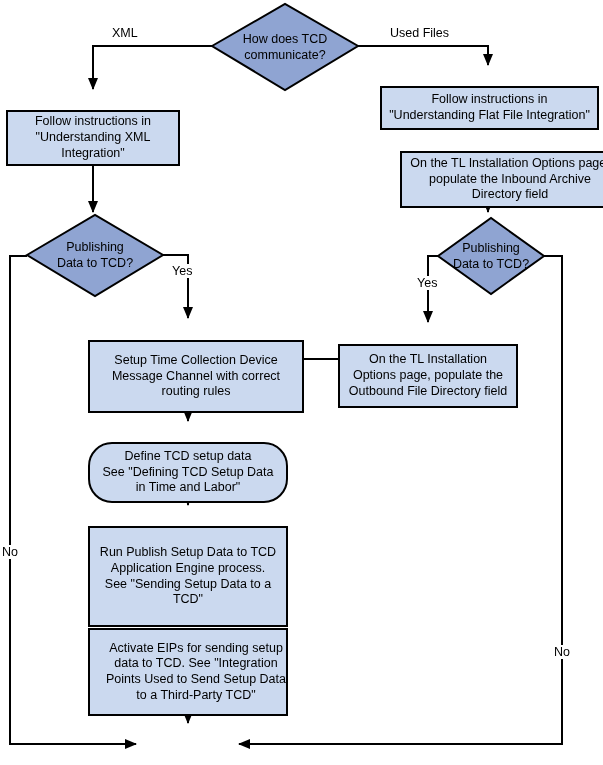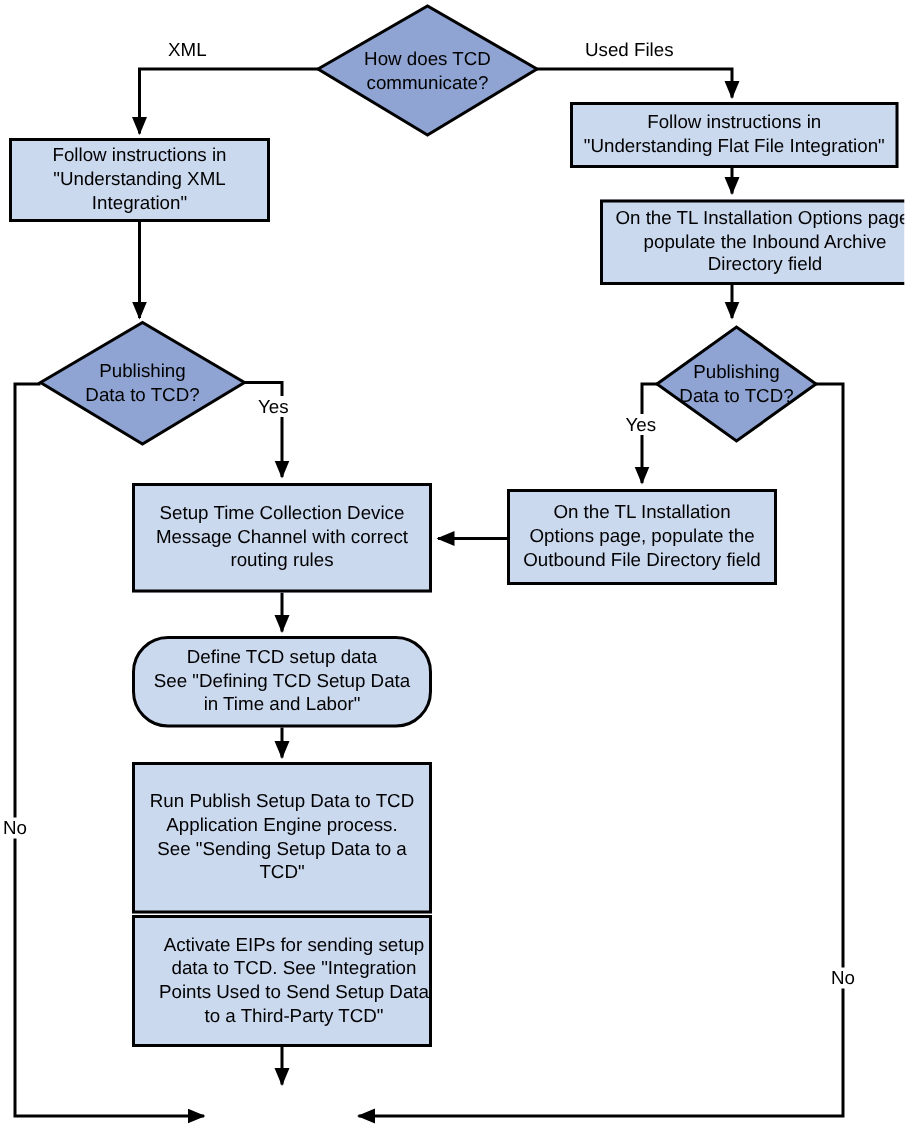--- a/index.html
+++ b/index.html
@@ -16,20 +16,21 @@
   .diamond { fill:var(--diamond-fill,#8FA4D2); stroke:var(--line-color,#000); stroke-width:2; }
   .node {
     position:absolute;
     box-sizing:border-box;
     background:var(--box-fill,#CBD9EF);
     border:2px solid var(--line-color,#000);
     display:flex; align-items:center; justify-content:center;
     text-align:center;
     font-size:12.5px; line-height:1.26;
     white-space:pre-line;
+    margin-top:18px;
   }
   .diamond-label {
     position:absolute;
     display:flex; align-items:center; justify-content:center;
     text-align:center;
     font-size:12.5px; line-height:1.3;
     white-space:pre-line;
   }
   .end-node {
     position:absolute;
@@ -88,21 +89,21 @@
 Data to TCD?</div>
 
   <div class="node" style="left:6px; top:92px; width:174px; height:56px;">Follow instructions in
 "Understanding XML
 Integration"</div>
   <div class="node" style="left:380px; top:68px; width:219px; height:44px;">Follow instructions in
 "Understanding Flat File Integration"</div>
   <div class="node" style="left:400px; top:133px; width:220px; height:57px;">On the TL Installation Options page,
 populate the Inbound Archive
 Directory field</div>
-  <div class="node" style="left:88px; top:322px; width:200px; height:73px;">Setup Time Collection Device
+  <div class="node" style="left:88px; top:322px; width:216px; height:73px;">Setup Time Collection Device
 Message Channel with correct
 routing rules</div>
   <div class="node" style="left:338px; top:326px; width:180px; height:64px;">On the TL Installation
 Options page, populate the
 Outbound File Directory field</div>
   <div class="node" style="left:88px; top:424px; width:200px; height:61px;border-radius:24px;">Define TCD setup data
 See "Defining TCD Setup Data
 in Time and Labor"</div>
   <div class="node" style="left:88px; top:508px; width:200px; height:101px;">Run Publish Setup Data to TCD
 Application Engine process.

